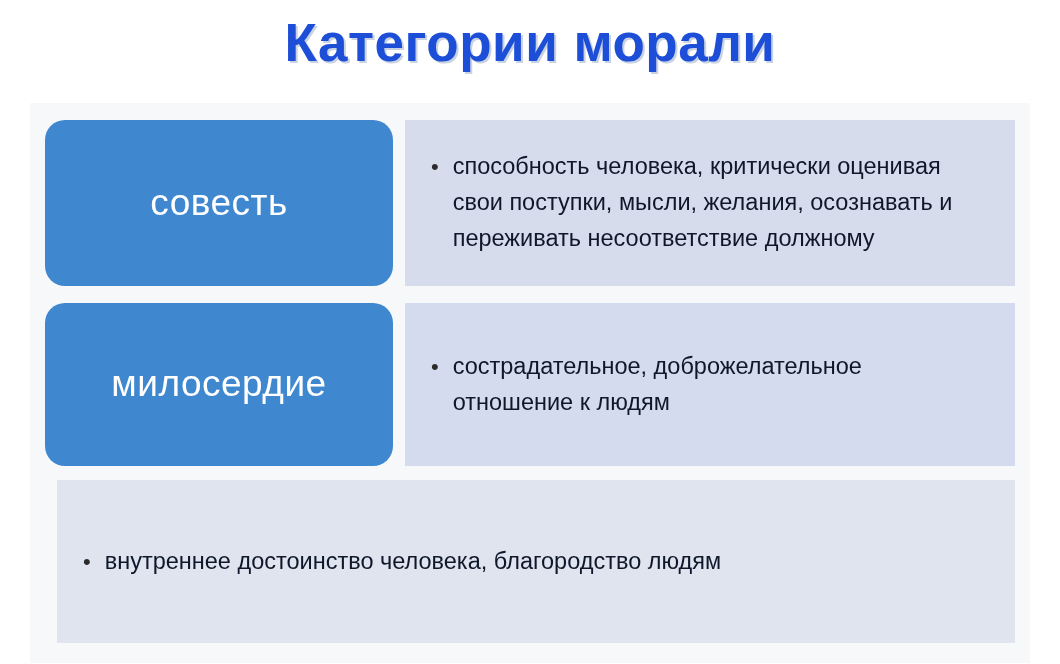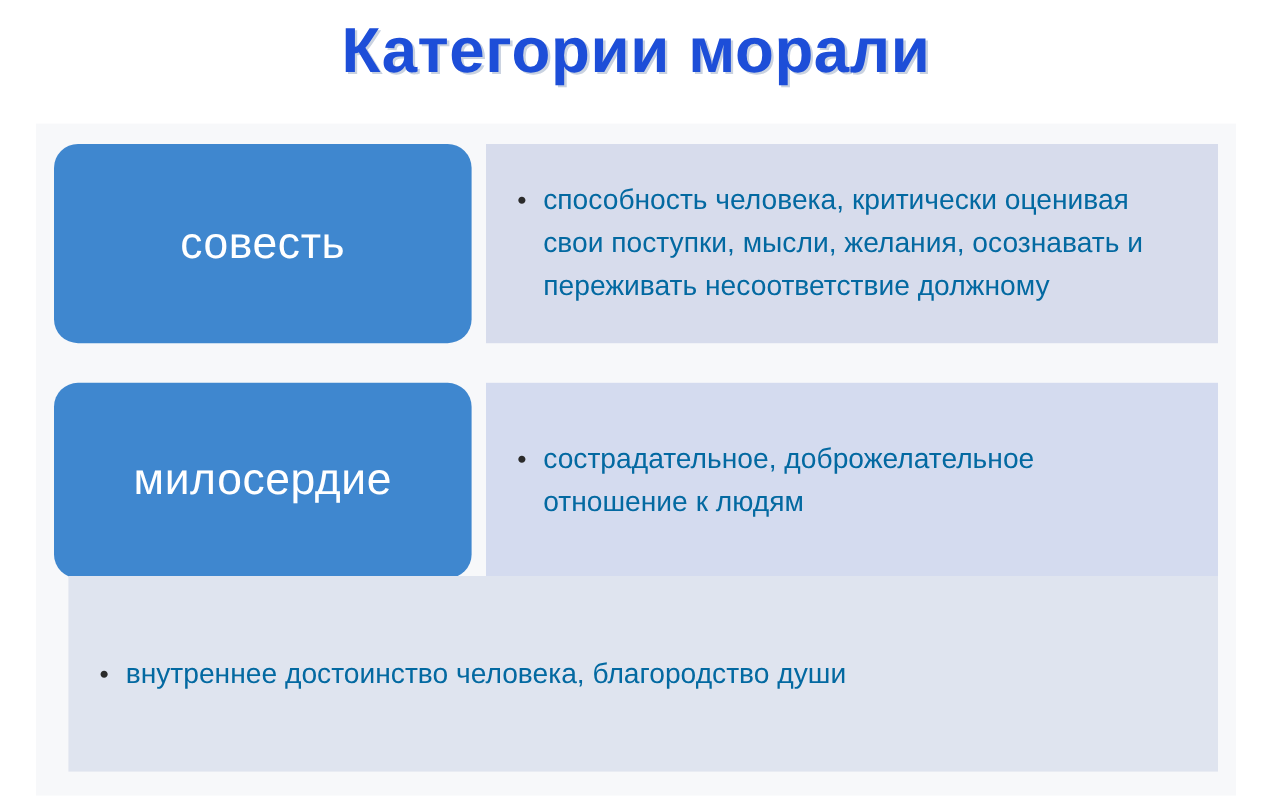--- a/index.html
+++ b/index.html
@@ -47,21 +47,21 @@
     background: #f7f8fa;
   }
   .row {
     position: absolute;
     left: 15px;
     width: 970px;
     display: flex;
     align-items: stretch;
   }
   .row-0 { top: 17px; height: 166px; }
-  .row-1 { top: 216px; height: 163px; }
+  .row-1 { top: 200px; height: 163px; }
   .row-2 { top: 377px; height: 163px; }
 
   .term {
     width: 348px;
     background: #3f87cf;
     border-radius: 20px;
     display: flex;
     align-items: center;
     justify-content: center;
     flex: none;
@@ -91,21 +91,21 @@
   }
   .bullet {
     color: #2b2b2b;
     font-size: 22px;
     line-height: 1.55;
     margin-right: 14px;
     flex: none;
     padding-top: 1px;
   }
   .desc-text {
-    color: #0369a1;
+    color: #0f172a;
     font-size: 23.5px;
     line-height: 1.52;
   }
   .row-1 .desc { background: #d4dbef; }
   .row-2 .desc { background: #dfe4ef; }
 </style>
 </head>
 <body>
 
 <div class="slide">
@@ -135,19 +135,19 @@
           <span class="bullet">•</span>
           <span class="desc-text">сострадательное, доброжелательное отношение к людям</span>
         </div>
       </div>
     </div>
 
     <div class="row row-2">
       <div class="desc">
         <div class="desc-inner">
           <span class="bullet">•</span>
-          <span class="desc-text">внутреннее достоинство человека, благородство души</span>
+          <span class="desc-text">внутреннее достоинство человека, благородство людям</span>
         </div>
       </div>
     </div>
 
   </div>
 </div>
 
 </body></html>

